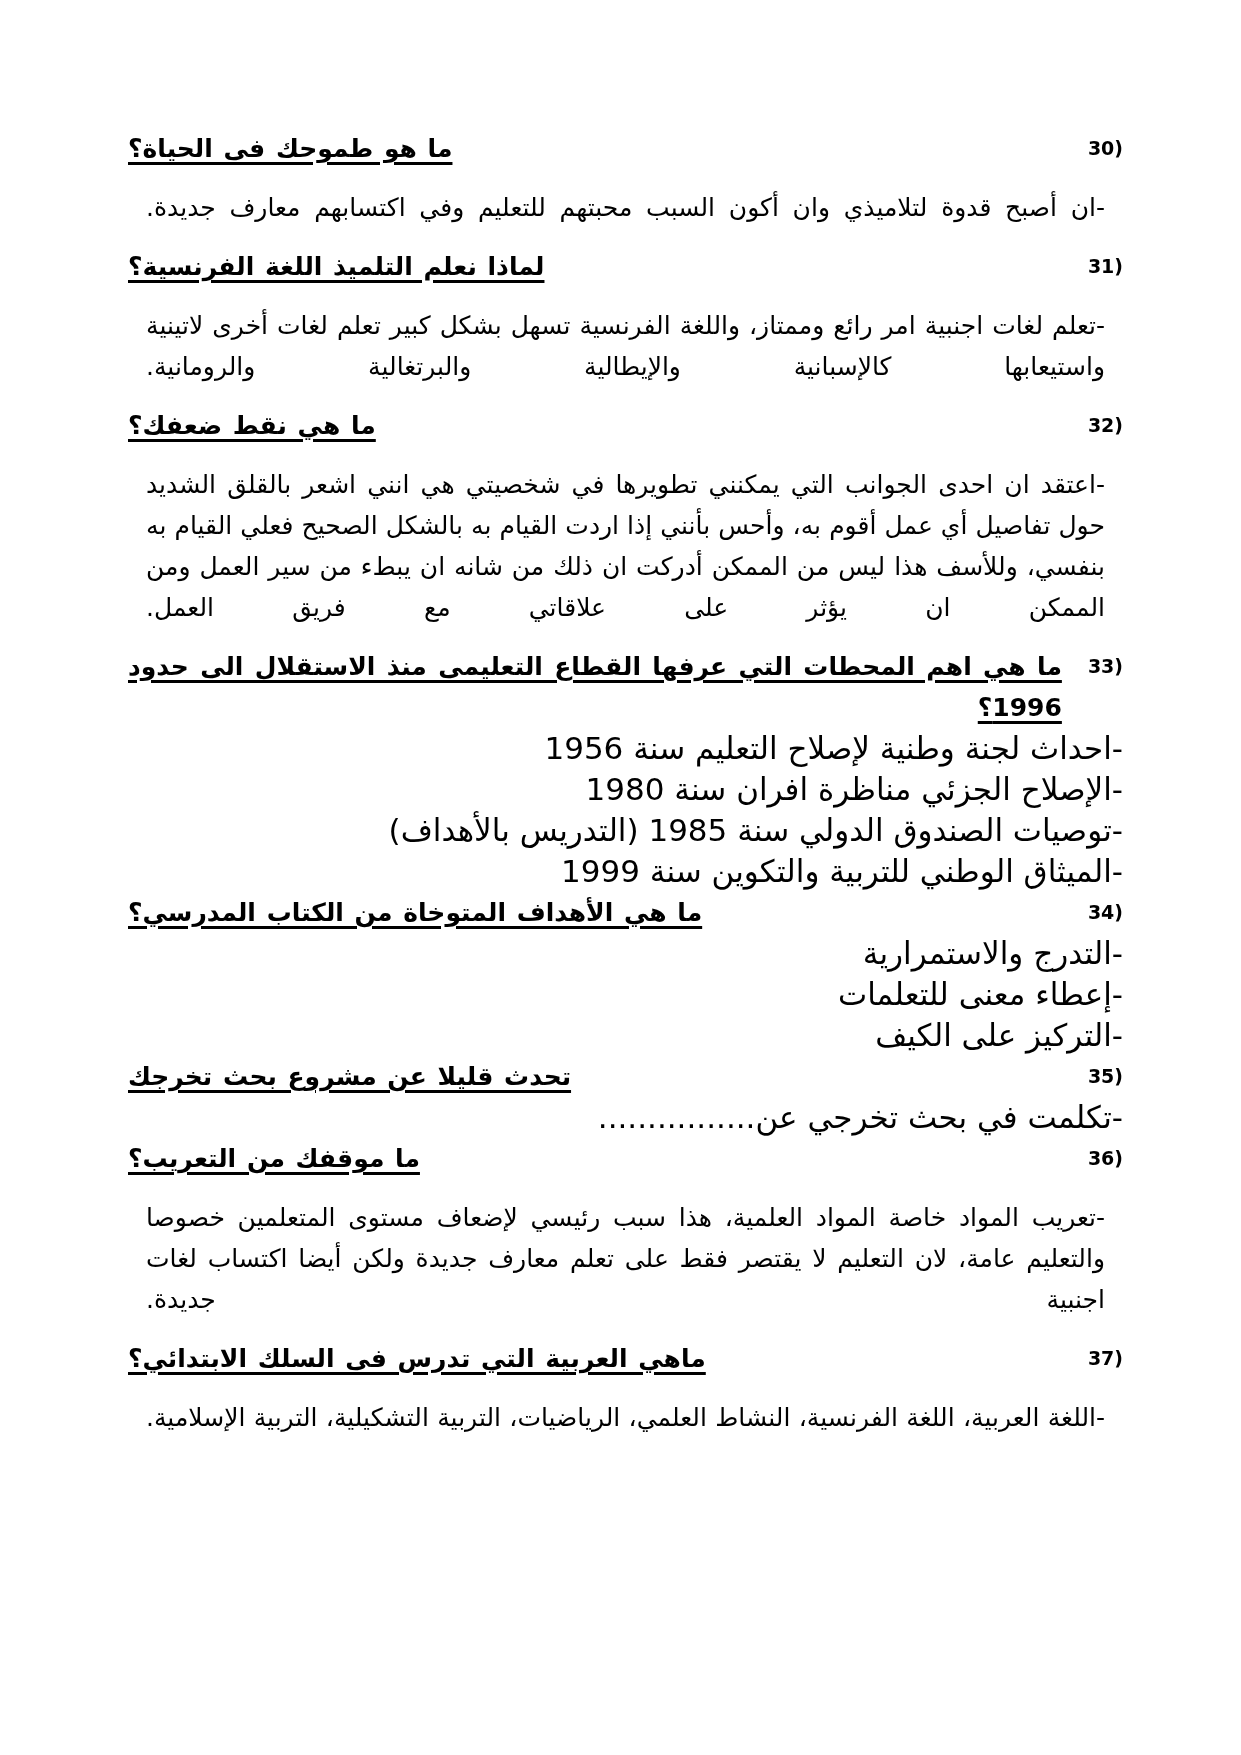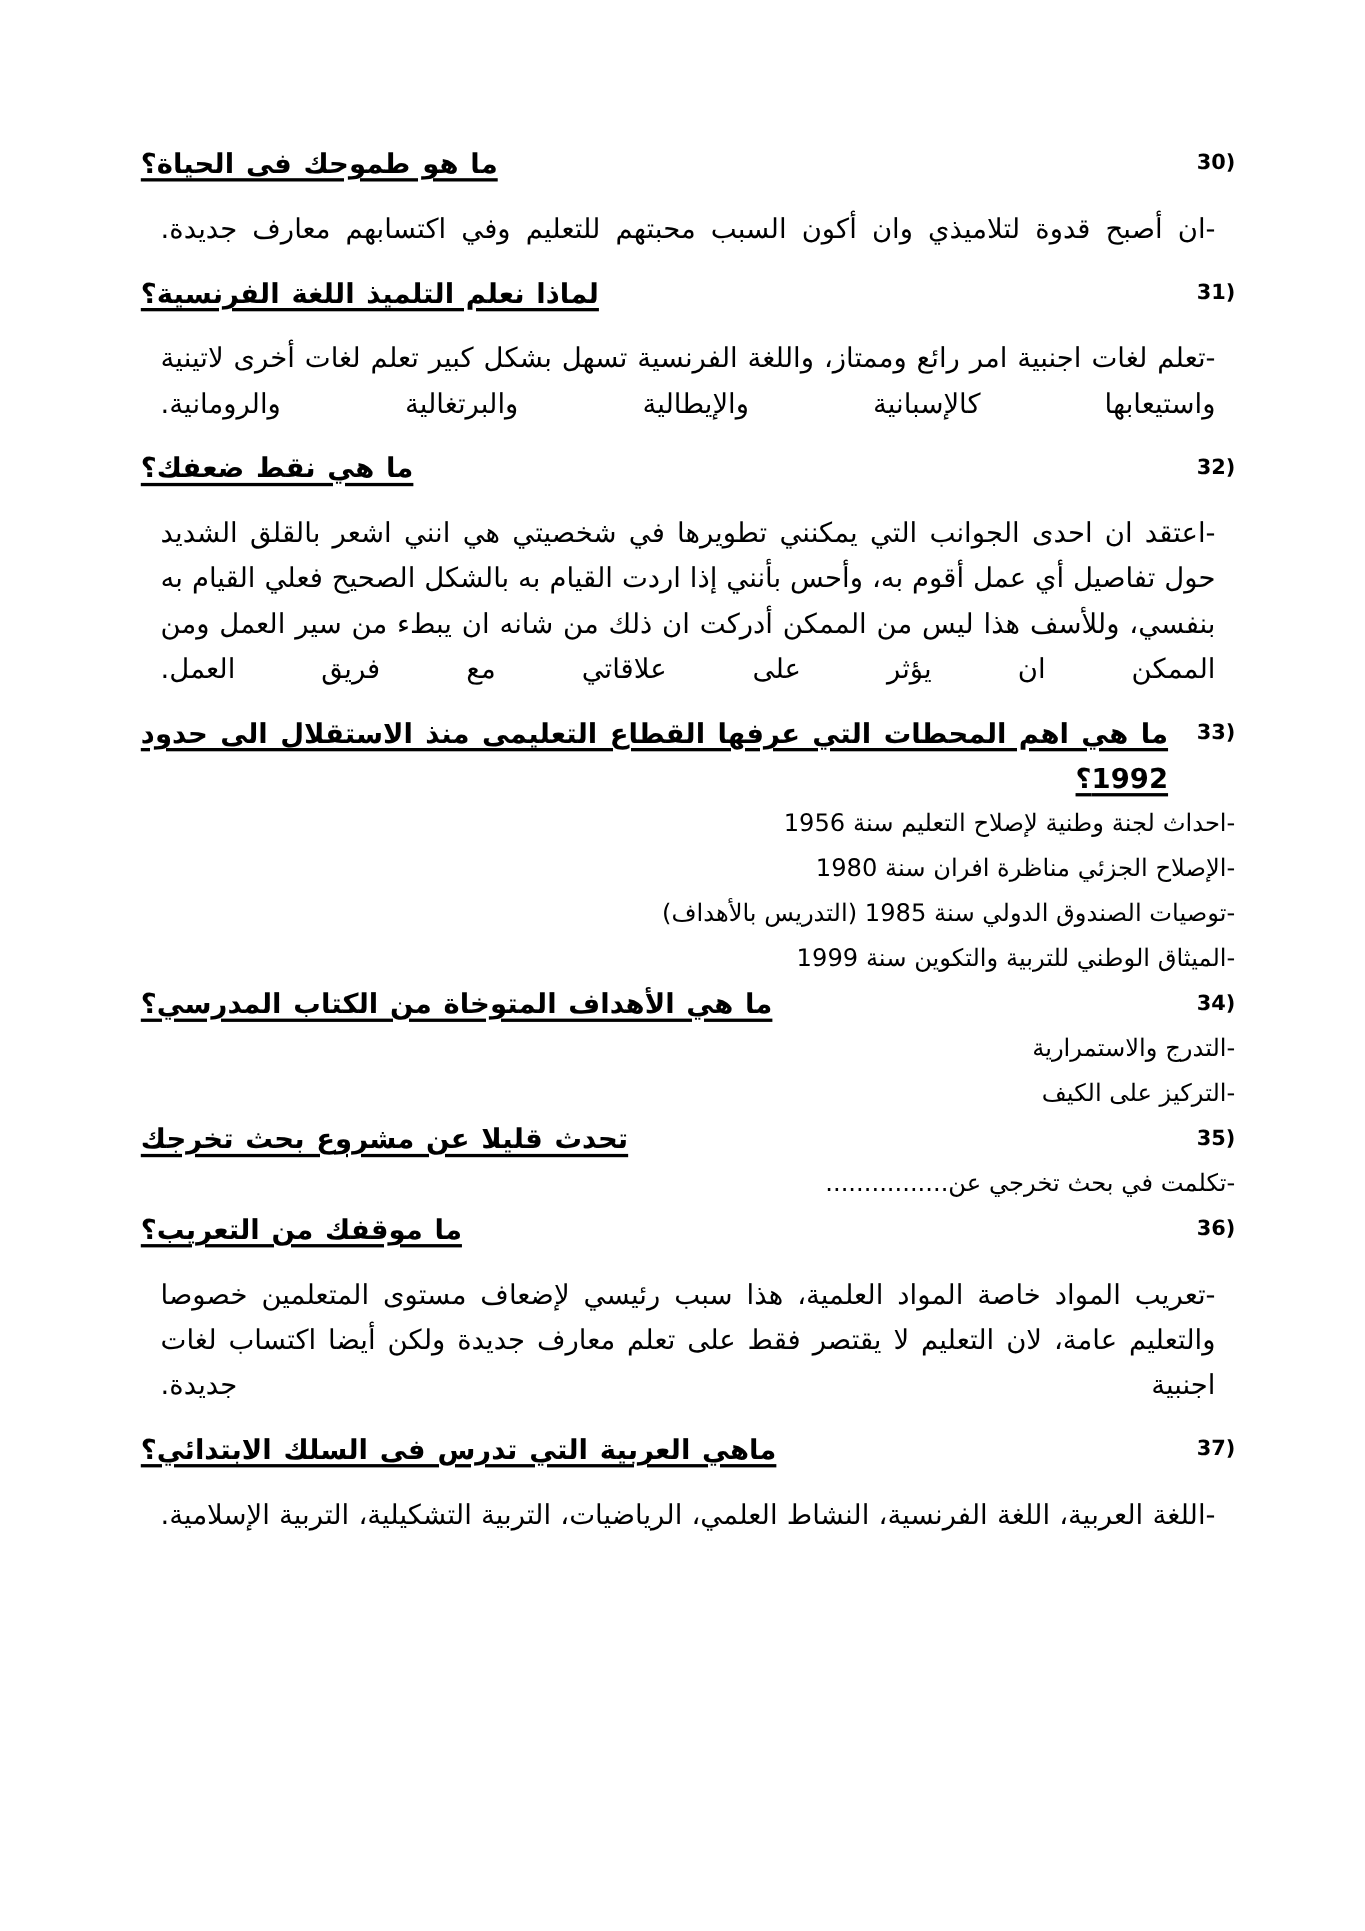--- a/index.html
+++ b/index.html
@@ -76,21 +76,21 @@
     line-height: 41px;
     text-align: justify;
     text-align-last: right;
     margin: 18px;
     padding: 0;
   }
   .ans.jlast {
     text-align-last: justify;
   }
   .ans-item {
-    font-size: 22px;
+    font-size: 31px;
     line-height: 41px;
     margin: 0;
     padding: 0;
   }
   .dotlead {
     letter-spacing: 1px;
   }
 </style>
 </head>
 <body>
@@ -115,33 +115,34 @@
     <div class="q-line">
       <span class="q-num">32)</span>
       <span class="q-gap"></span>
       <span class="q-text">ما هي نقط ضعفك؟</span>
     </div>
     <p class="ans jlast">-اعتقد ان احدى الجوانب التي يمكنني تطويرها في شخصيتي هي انني اشعر بالقلق الشديد حول تفاصيل أي عمل أقوم به، وأحس بأنني إذا اردت القيام به بالشكل الصحيح فعلي القيام به بنفسي، وللأسف هذا ليس من الممكن أدركت ان ذلك من شانه ان يبطء من سير العمل ومن الممكن ان يؤثر على علاقاتي مع فريق العمل.</p>
 
     <div class="q-line">
       <span class="q-num">33)</span>
       <span class="q-gap"></span>
-      <span class="q-text justify">ما هي اهم المحطات التي عرفها القطاع التعليمى منذ الاستقلال الى حدود 1992؟</span>
+      <span class="q-text justify">ما هي اهم المحطات التي عرفها القطاع التعليمى منذ الاستقلال الى حدود 1996؟</span>
     </div>
     <p class="ans-item">-احداث لجنة وطنية لإصلاح التعليم سنة 1956</p>
     <p class="ans-item">-الإصلاح الجزئي مناظرة افران سنة 1980</p>
     <p class="ans-item">-توصيات الصندوق الدولي سنة 1985 (التدريس بالأهداف)</p>
     <p class="ans-item">-الميثاق الوطني للتربية والتكوين سنة 1999</p>
 
     <div class="q-line">
       <span class="q-num">34)</span>
       <span class="q-gap"></span>
       <span class="q-text">ما هي الأهداف المتوخاة من الكتاب المدرسي؟</span>
     </div>
     <p class="ans-item">-التدرج والاستمرارية</p>
+    <p class="ans-item">-إعطاء معنى للتعلمات</p>
     <p class="ans-item">-التركيز على الكيف</p>
 
     <div class="q-line">
       <span class="q-num">35)</span>
       <span class="q-gap"></span>
       <span class="q-text">تحدث قليلا عن مشروع بحث تخرجك</span>
     </div>
     <p class="ans-item dotlead">-تكلمت في بحث تخرجي عن................</p>
 
     <div class="q-line">

